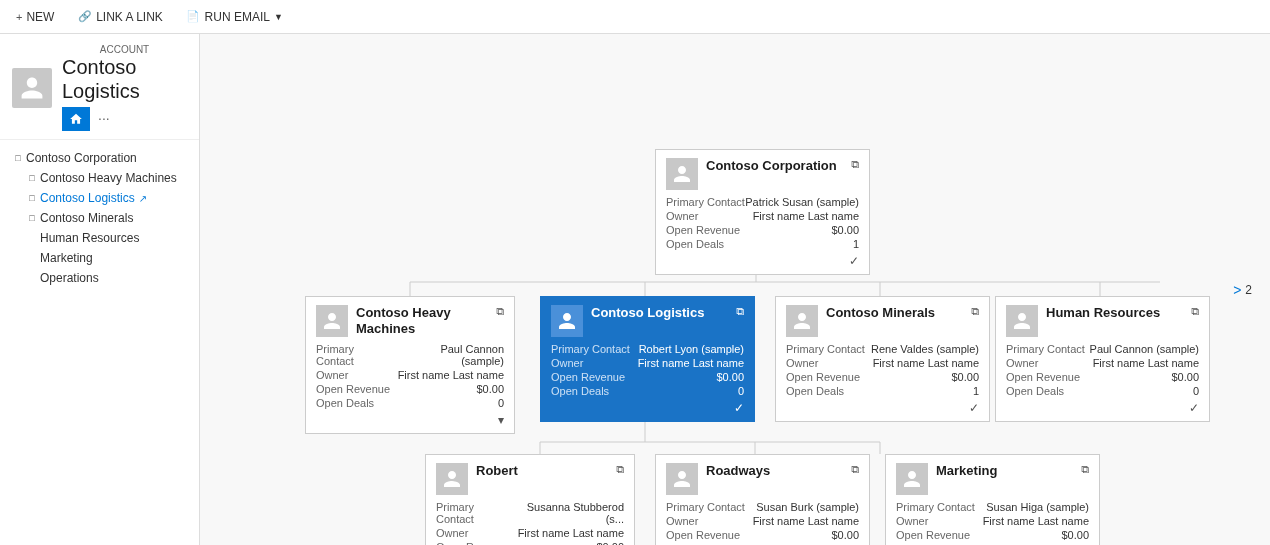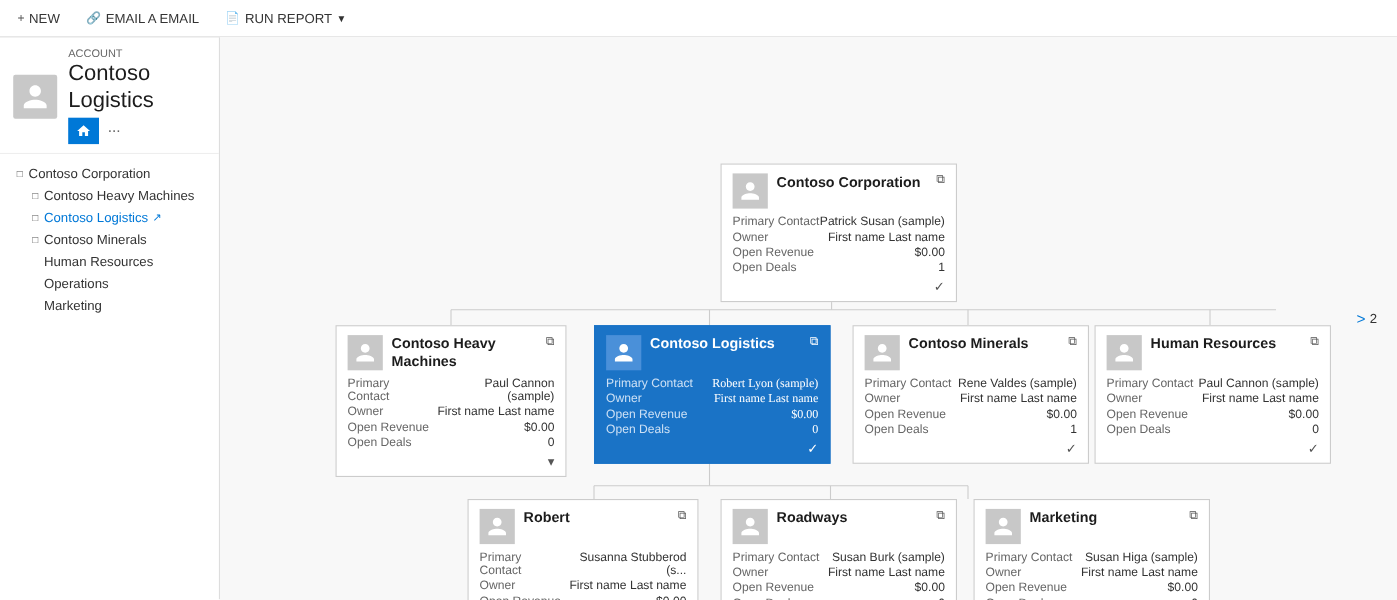--- a/index.html
+++ b/index.html
@@ -33,21 +33,21 @@
     .account-header {
       display: flex; align-items: center; gap: 10px;
       padding: 10px 12px 8px 12px; border-bottom: 1px solid #eee;
     }
     .account-avatar {
       width: 40px; height: 40px; background: #c8c8c8; border-radius: 2px;
       display: flex; align-items: center; justify-content: center; flex-shrink: 0;
     }
     .account-avatar svg { width: 26px; height: 26px; fill: #fff; }
     .account-info { flex: 1; }
-    .account-label { font-size: 10px; color: #666; text-transform: uppercase; }
+    .account-label { font-size: 10px; color: #666; text-transform: uppercase; text-align: center; }
     .account-name { font-size: 20px; font-weight: 300; color: #1c1c1c; line-height: 1.2; }
     .account-tabs { display: flex; gap: 4px; margin-top: 4px; }
     .account-tab {
       width: 28px; height: 24px; background: #0078d7; display: flex;
       align-items: center; justify-content: center; cursor: pointer;
     }
     .account-tab svg { width: 14px; height: 14px; fill: #fff; }
     .account-more { font-size: 14px; color: #666; margin-left: 4px; cursor: pointer; }
 
     
@@ -90,21 +90,21 @@
     .card.selected .card-title { color: #fff; }
     .card-link-icon { font-size: 11px; color: #555; cursor: pointer; }
     .card.selected .card-link-icon { color: #fff; }
 
     .card-row {
       display: flex; justify-content: space-between; margin-bottom: 2px; font-size: 11px;
     }
     .card-label { color: #666; }
     .card.selected .card-label { color: #cce0f5; }
     .card-value { color: #333; text-align: right; }
-    .card.selected .card-value { color: #fff; font-family: Liberation Serif, serif; }
+    .card.selected .card-value { color: #fff; }
 
     .card-footer {
       display: flex; justify-content: flex-end; align-items: center;
       margin-top: 4px; font-size: 11px;
     }
     .card-chevron { color: #555; font-size: 12px; }
     .card-check { color: #555; font-size: 12px; }
     .card.selected .card-check { color: #fff; }
 
     
@@ -123,25 +123,25 @@
 </head>
 <body>
 
 <div class="toolbar">
   <button class="toolbar-btn">
     <span class="toolbar-icon">+</span>
     <span>NEW</span>
   </button>
   <button class="toolbar-btn">
     <span class="toolbar-icon">🔗</span>
-    <span>EMAIL A EMAIL</span>
+    <span>LINK A LINK</span>
   </button>
   <button class="toolbar-btn">
     <span class="toolbar-icon">📄</span>
-    <span>RUN REPORT</span>
+    <span>RUN EMAIL</span>
     <span style="font-size:9px;">▼</span>
   </button>
 </div>
 
 <div class="main-layout">
 
   <div class="sidebar">
 
     <div class="account-header">
       <div class="account-avatar">
@@ -178,24 +178,24 @@
         <span style="margin-left:4px; font-size:10px; color:#0078d7;">↗</span>
       </div>
       <div class="nav-item" style="padding-left:26px;">
         <span class="nav-expand">□</span>
         <span>Contoso Minerals</span>
       </div>
       <div class="nav-item" style="padding-left:40px;">
         <span>Human Resources</span>
       </div>
       <div class="nav-item" style="padding-left:40px;">
+        <span>Marketing</span>
+      </div>
+      <div class="nav-item" style="padding-left:40px;">
         <span>Operations</span>
-      </div>
-      <div class="nav-item" style="padding-left:40px;">
-        <span>Marketing</span>
       </div>
     </div>
   </div>
 
   <div class="content-area">
     <div class="hierarchy-container" style="position:relative; width:1060px; height:545px;">
 
       <svg class="connector-svg" width="1060" height="545">
 
         <line x1="556" y1="218" x2="556" y2="248" stroke="#ccc" stroke-width="1"></line>

